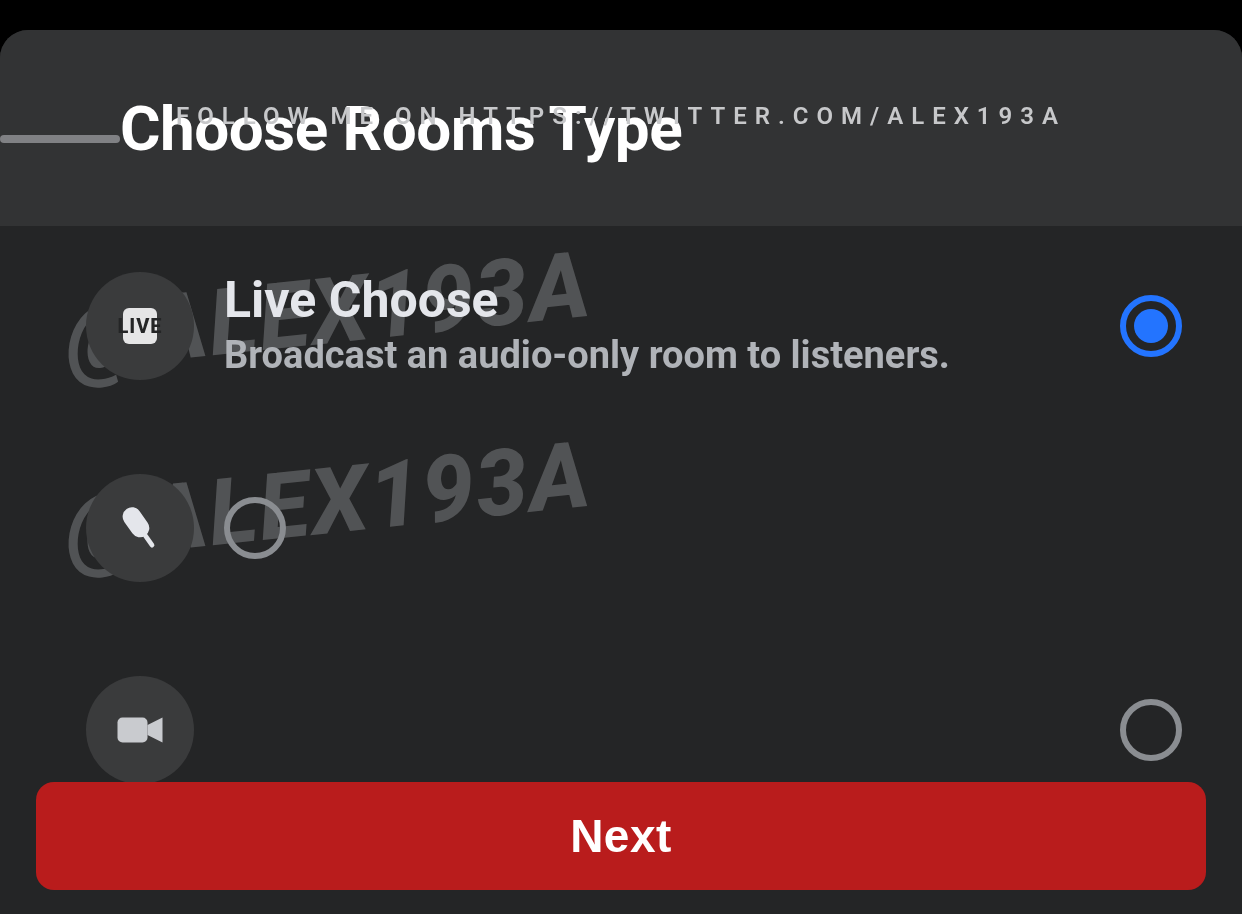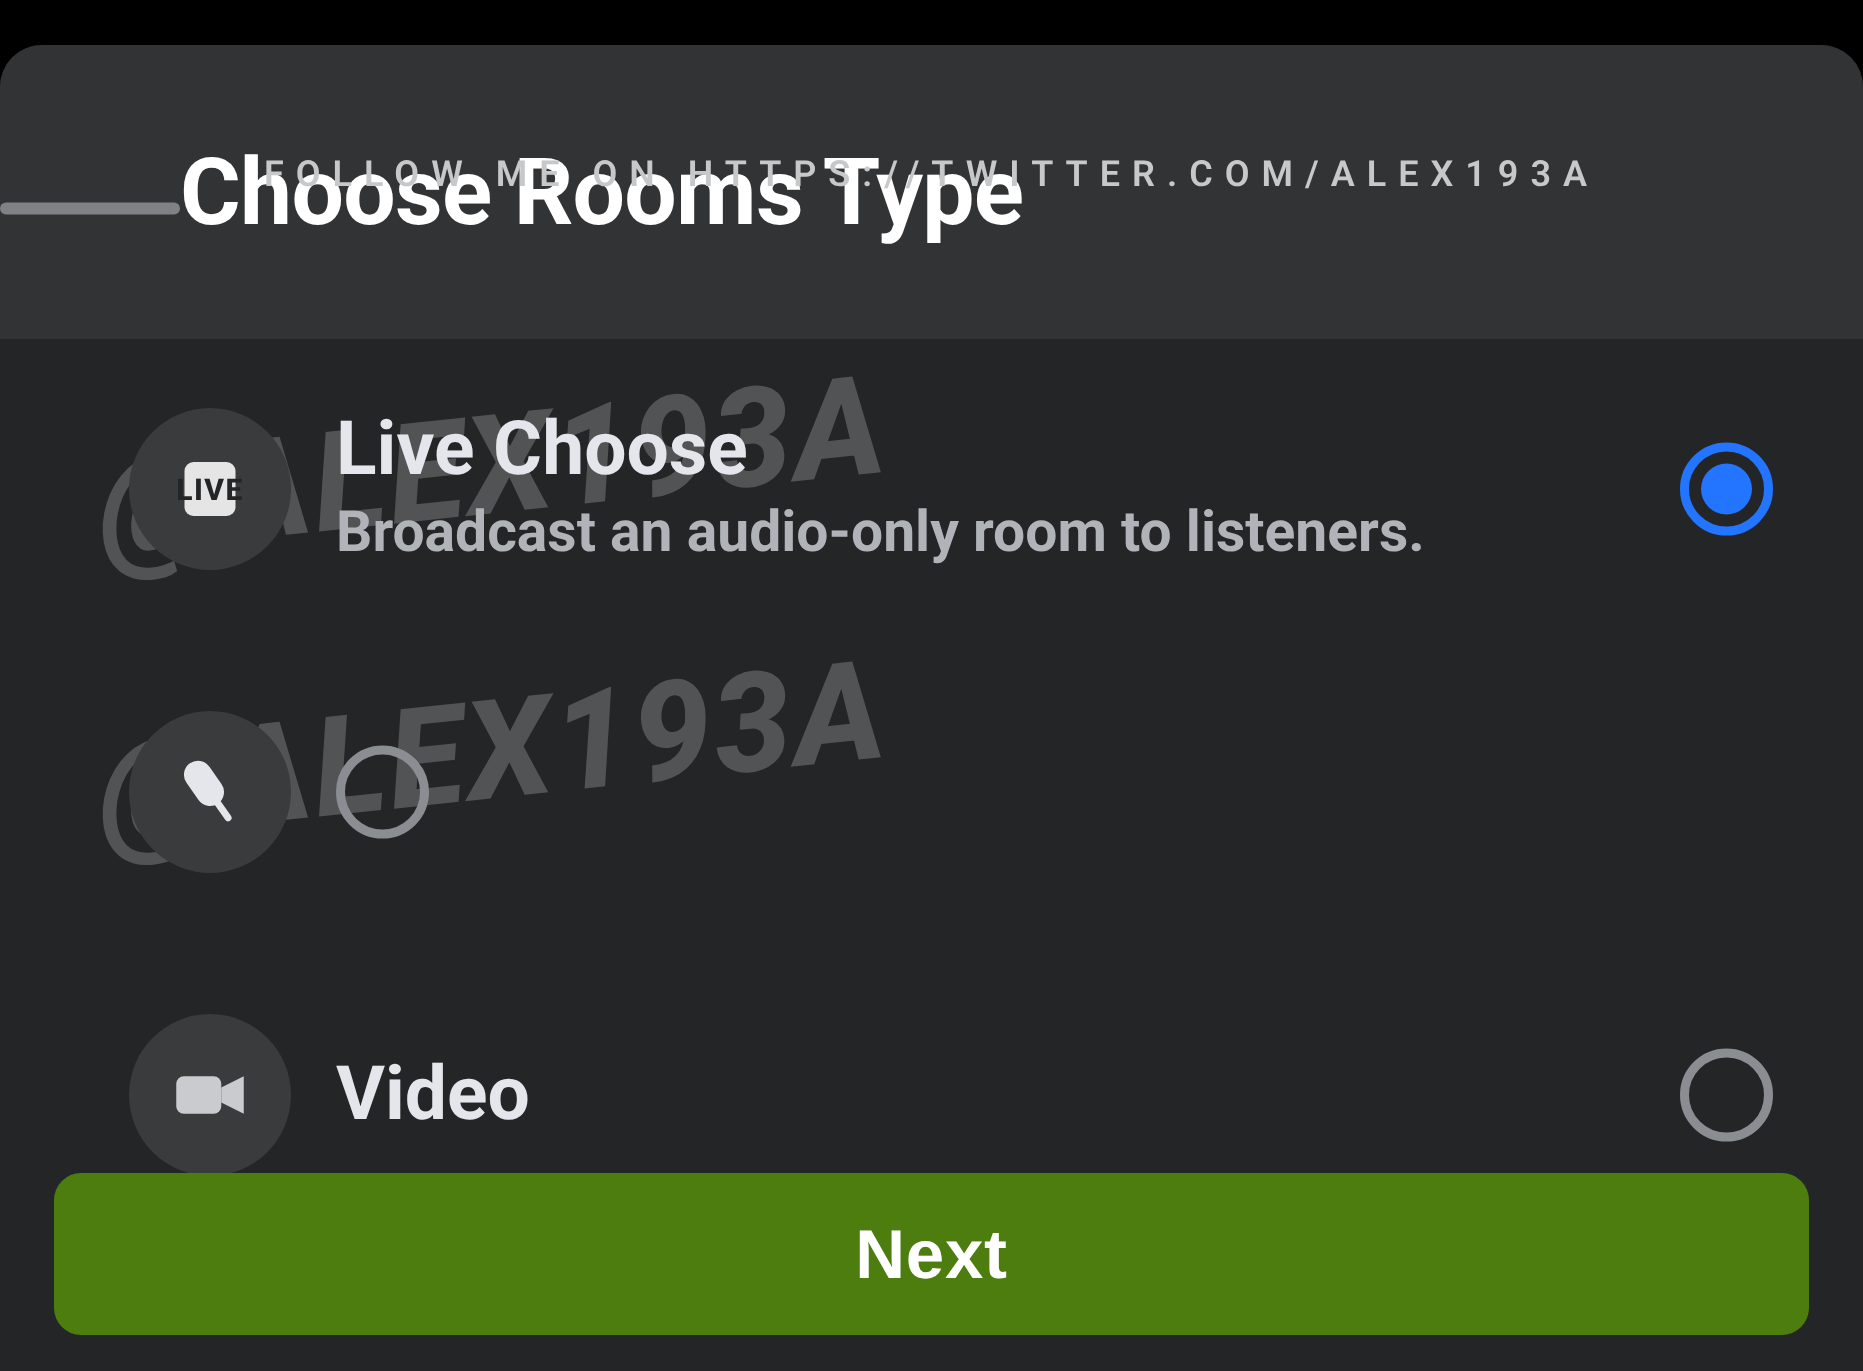--- a/index.html
+++ b/index.html
@@ -56,21 +56,21 @@
   .radio{
     flex:0 0 62px;width:62px;height:62px;border-radius:50%;
     border:6px solid #8a8d91;box-sizing:border-box;position:relative;
   }
   .radio.selected{border-color:#2374ff;}
   .radio.selected::after{
     content:"";position:absolute;inset:8px;border-radius:50%;background:#2374ff;
   }
   .next-btn{
     position:absolute;left:36px;right:36px;bottom:24px;
-    height:108px;border-radius:18px;background:#4d7c0f;
+    height:108px;border-radius:18px;background:#b91c1c;
     display:flex;align-items:center;justify-content:center;
     color:#fff;font-size:46px;font-weight:700;cursor:pointer;border:none;
     letter-spacing:0.5px;
   }
   .wm{
     position:absolute;pointer-events:none;
     color:rgba(170,172,176,0.34);font-size:92px;font-weight:800;
     letter-spacing:2px;left:64px;
     transform:rotate(-6deg);
     font-style:italic;
@@ -116,21 +116,20 @@
     </div>
 
     <div class="option-row" style="margin-top:42px;">
       <div class="icon-circle">
         <svg width="60" height="60" viewBox="0 0 24 24" fill="none">
           <rect x="3" y="7" width="12" height="10" rx="2" fill="#c9cbcf"></rect>
           <path d="M15 10 L21 7 L21 17 L15 14 Z" fill="#c9cbcf"></path>
         </svg>
       </div>
       <div class="txt">
-        <div class="opt-title">Video</div>
       </div>
       <div class="radio"></div>
     </div>
 
   </div>
 
   <button class="next-btn">Next</button>
 
 </div>
 

